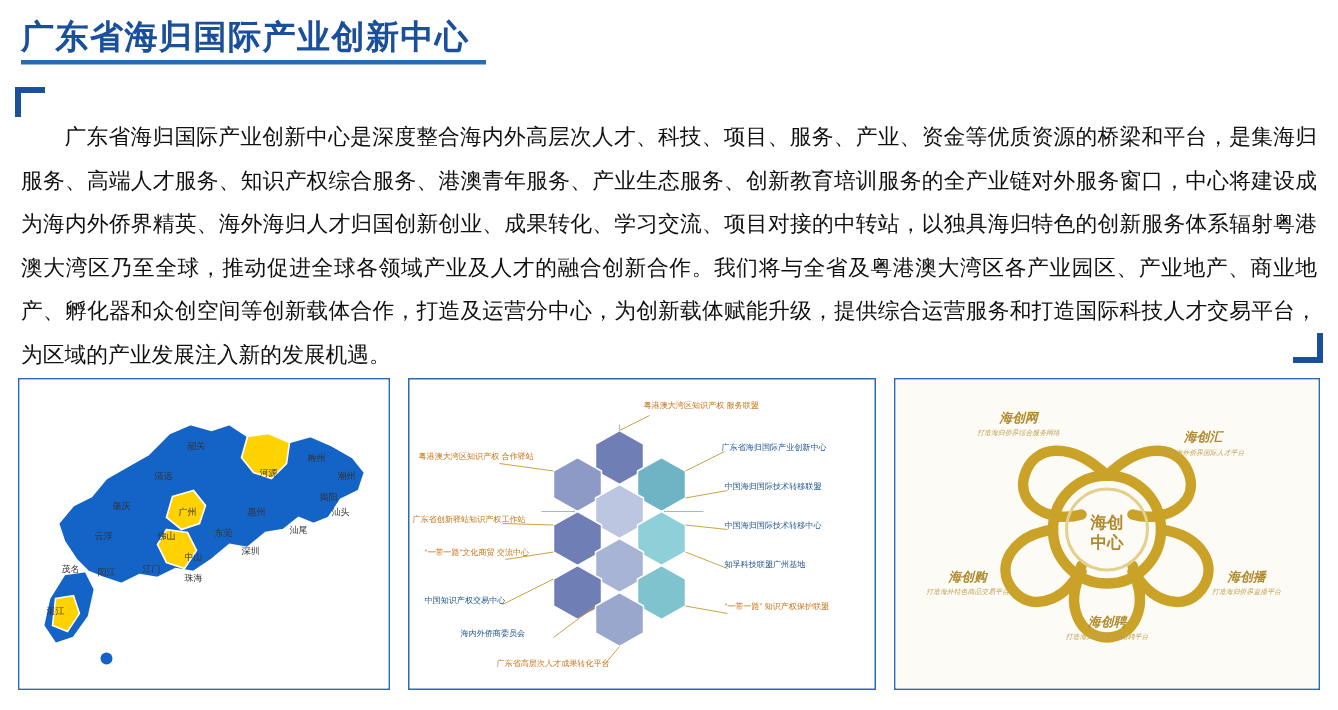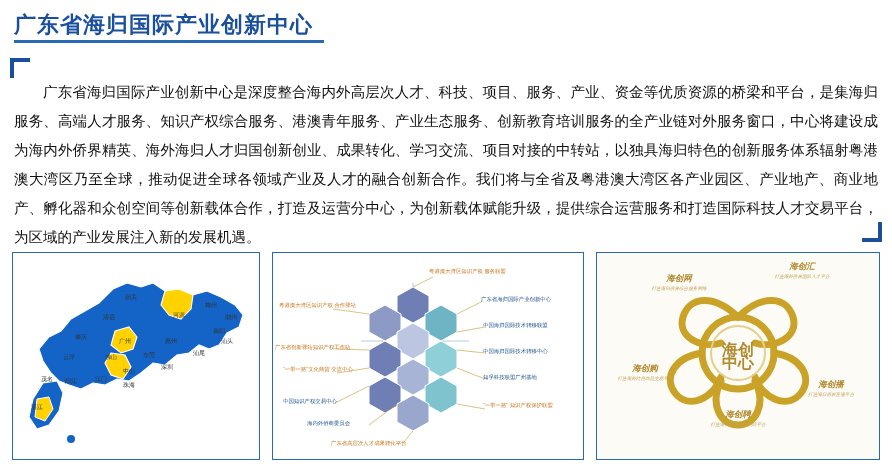--- a/index.html
+++ b/index.html
@@ -138,21 +138,21 @@
     inset: 0;
     background: #fdfbf5;
   }
   .knot-center-text {
     position: absolute;
     left: 50%;
     top: 50%;
     transform: translate(-50%, -50%);
     text-align: center;
     color: #b08a2e;
-    font-size: 16px;
+    font-size: 11px;
     line-height: 13px;
     font-weight: bold;
     font-family: Liberation Sans, sans-serif;
   }
   .knot-item {
     position: absolute;
     text-align: center;
     white-space: nowrap;
     font-style: italic;
   }
@@ -313,25 +313,25 @@
           </g>
         </svg>
         <div class="knot-center-text">
           <span>海创</span><br>
           <span>中心</span>
         </div>
         <div class="knot-item" style="left:42px; top:20px; width:80px;">
           <span class="ki-title">海创网</span>
           <span class="ki-sub">打造海归侨界综合服务网络</span>
         </div>
-        <div class="knot-item" style="left:162px; top:8px; width:86px;">
+        <div class="knot-item" style="left:162px; top:33px; width:86px;">
           <span class="ki-title">海创汇</span>
           <span class="ki-sub">打造海外侨界国际人才平台</span>
         </div>
-        <div class="knot-item" style="left:6px; top:110px; width:84px;">
+        <div class="knot-item" style="left:6px; top:126px; width:84px;">
           <span class="ki-title">海创购</span>
           <span class="ki-sub">打造海外特色商品交易平台</span>
         </div>
         <div class="knot-item" style="left:194px; top:126px; width:80px;">
           <span class="ki-title">海创播</span>
           <span class="ki-sub">打造海归侨界直播平台</span>
         </div>
         <div class="knot-item" style="left:98px; top:156px; width:86px;">
           <span class="ki-title">海创聘</span>
           <span class="ki-sub">打造海归侨界人才招聘平台</span>

